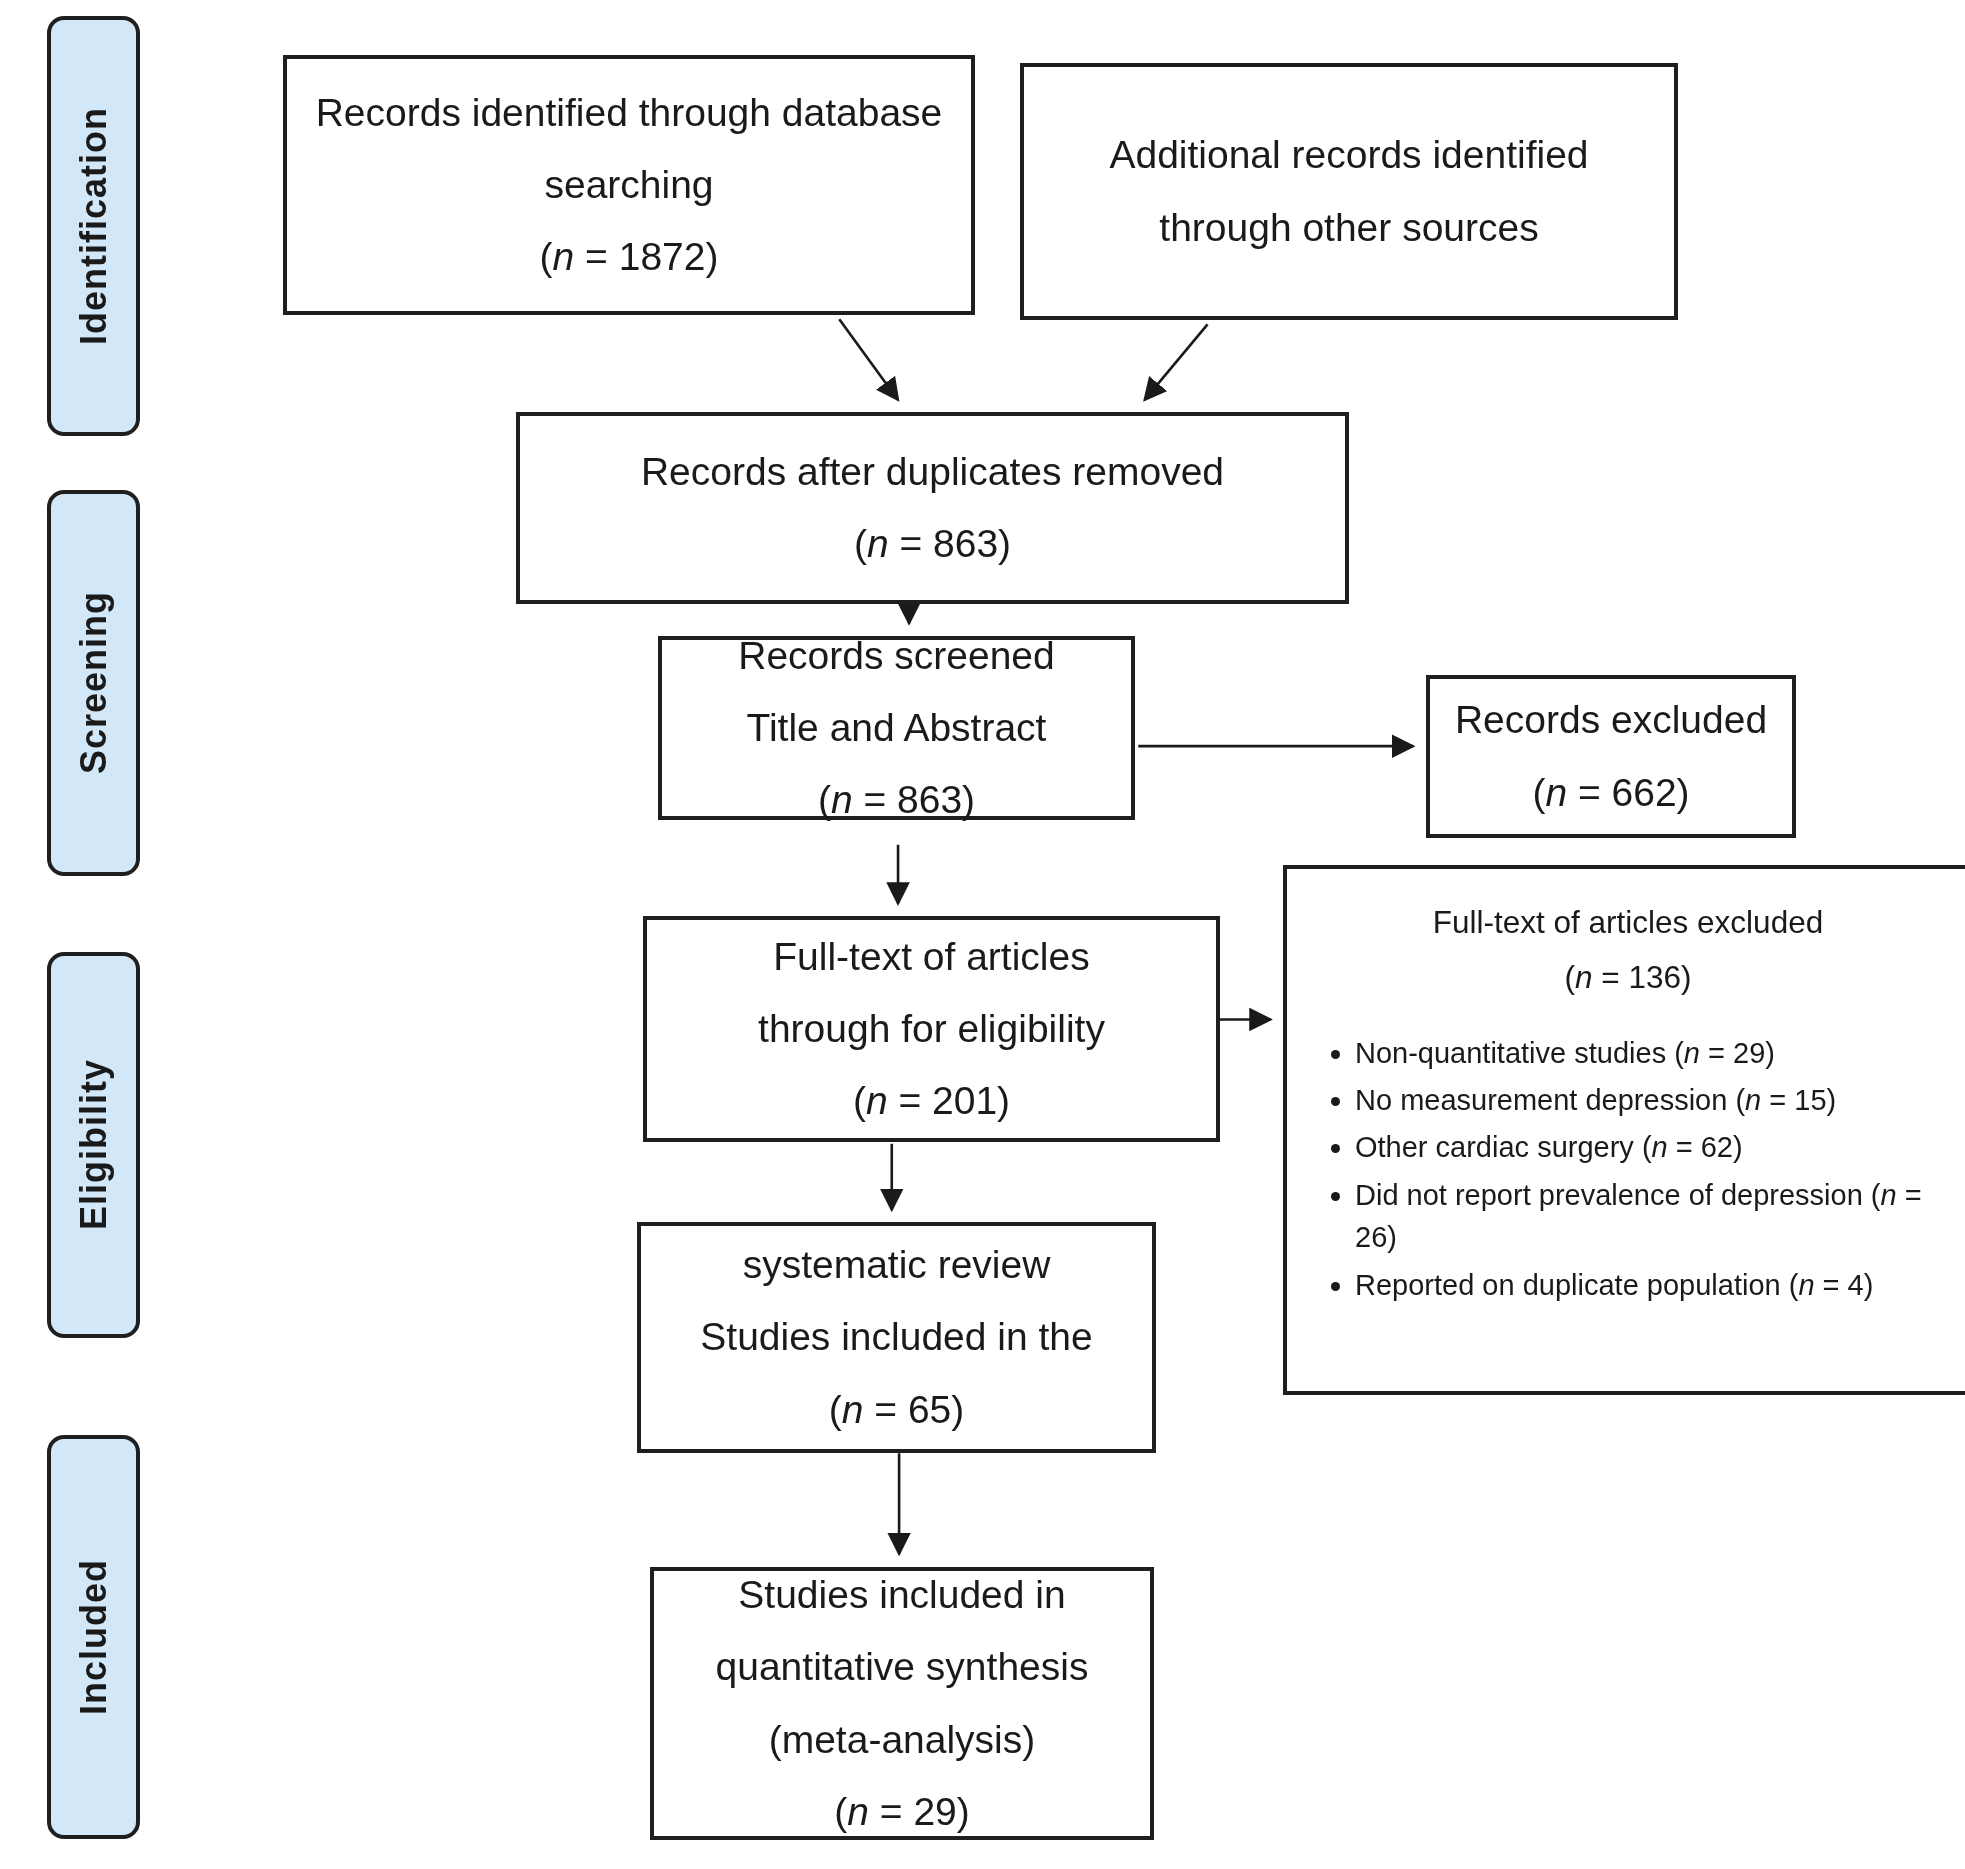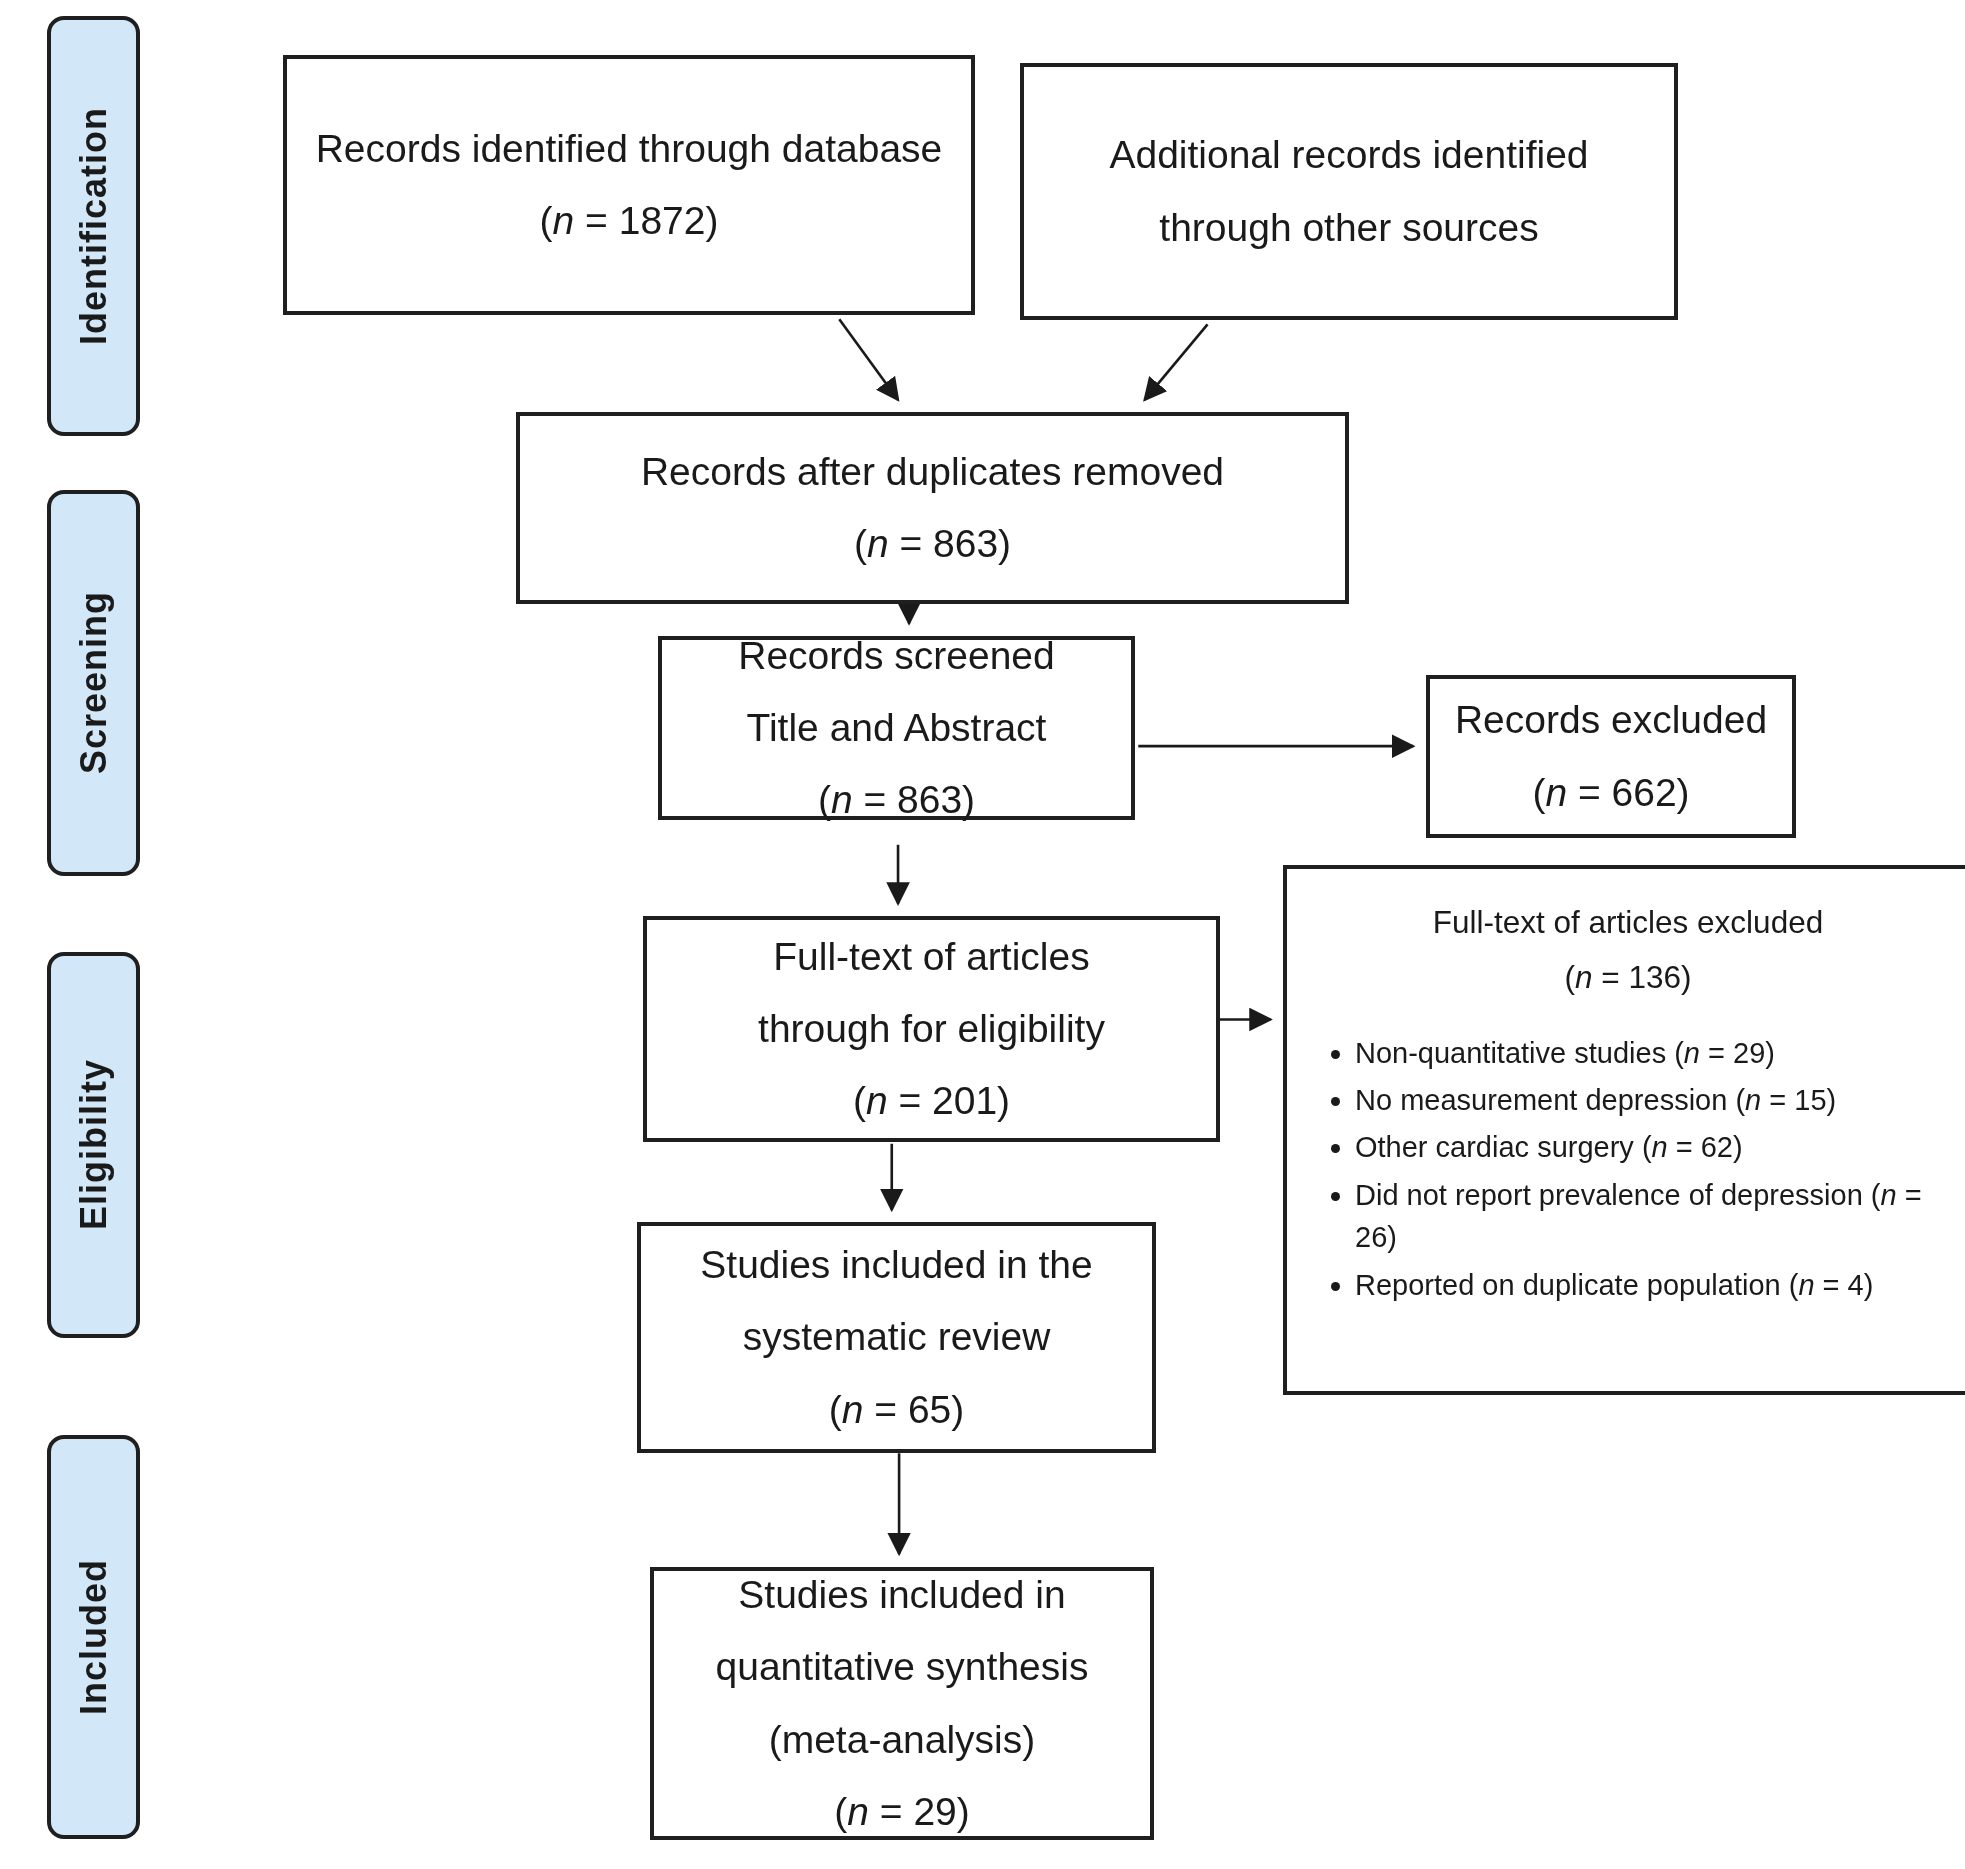--- a/index.html
+++ b/index.html
@@ -85,20 +85,21 @@
   <div class="stage" style="top:952px;height:386px">
     <span class="vtext">Eligibility</span>
   </div>
   <div class="stage" style="top:1435px;height:404px">
     <span class="vtext">Included</span>
   </div>
 
   <div class="fbox" style="left:283px;top:55px;width:692px;height:260px">
     <div class="box-lines">
         <div class="line">Records identified through database</div>
+        <div class="line">searching</div>
         <div class="line">(<i>n</i> = 1872)</div>
       </div>
   </div>
 
   <div class="fbox" style="left:1020px;top:63px;width:658px;height:257px">
     <div class="box-lines">
         <div class="line">Additional records identified</div>
         <div class="line">through other sources</div>
       </div>
   </div>
@@ -142,22 +143,22 @@
         <li class="line">Non-quantitative studies (<i>n</i> = 29)</li>
         <li class="line">No measurement depression (<i>n</i> = 15)</li>
         <li class="line">Other cardiac surgery (<i>n</i> = 62)</li>
         <li class="line">Did not report prevalence of depression (<i>n</i> = 26)</li>
         <li class="line">Reported on duplicate population (<i>n</i> = 4)</li>
       </ul>
   </div>
 
   <div class="fbox" style="left:637px;top:1222px;width:519px;height:231px">
     <div class="box-lines">
+        <div class="line">systematic review</div>
         <div class="line">Studies included in the</div>
-        <div class="line">systematic review</div>
         <div class="line">(<i>n</i> = 65)</div>
       </div>
   </div>
 
   <div class="fbox" style="left:650px;top:1567px;width:504px;height:273px">
     <div class="box-lines">
         <div class="line">Studies included in</div>
         <div class="line">quantitative synthesis</div>
         <div class="line">(meta-analysis)</div>
         <div class="line">(<i>n</i> = 29)</div>

